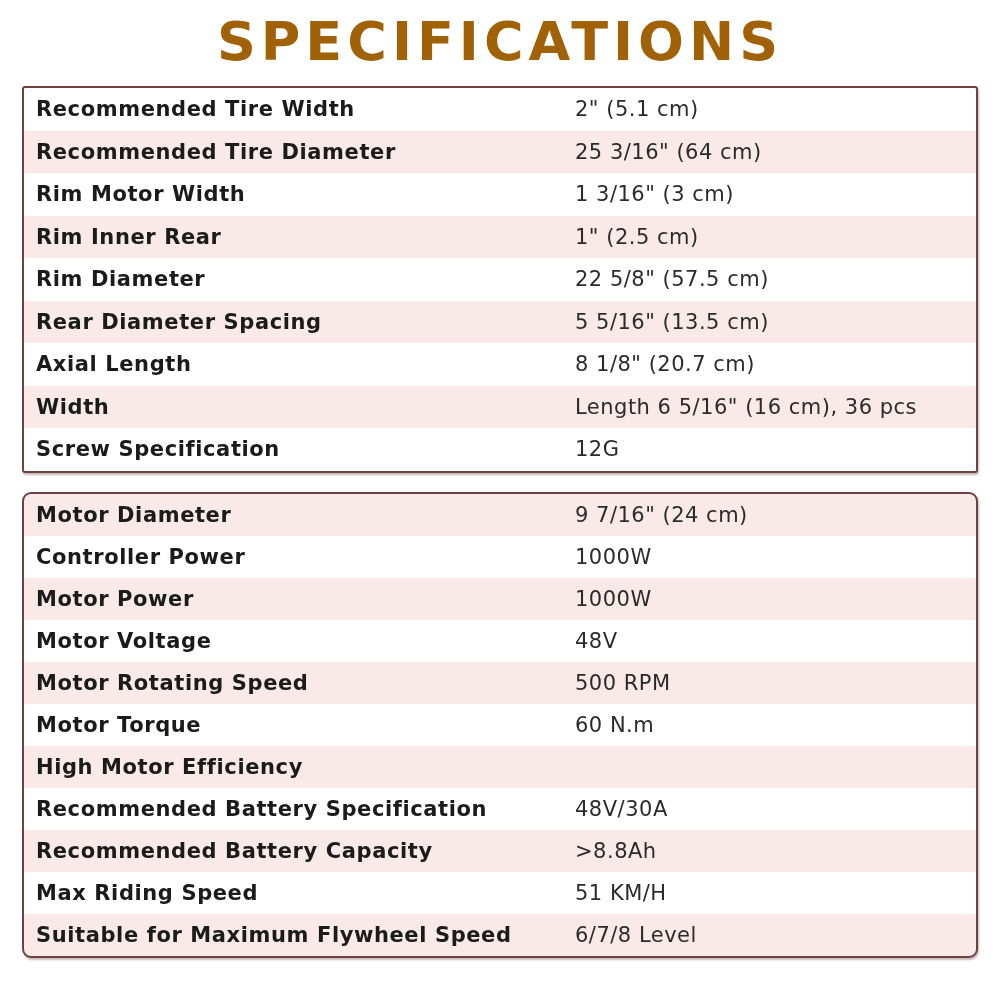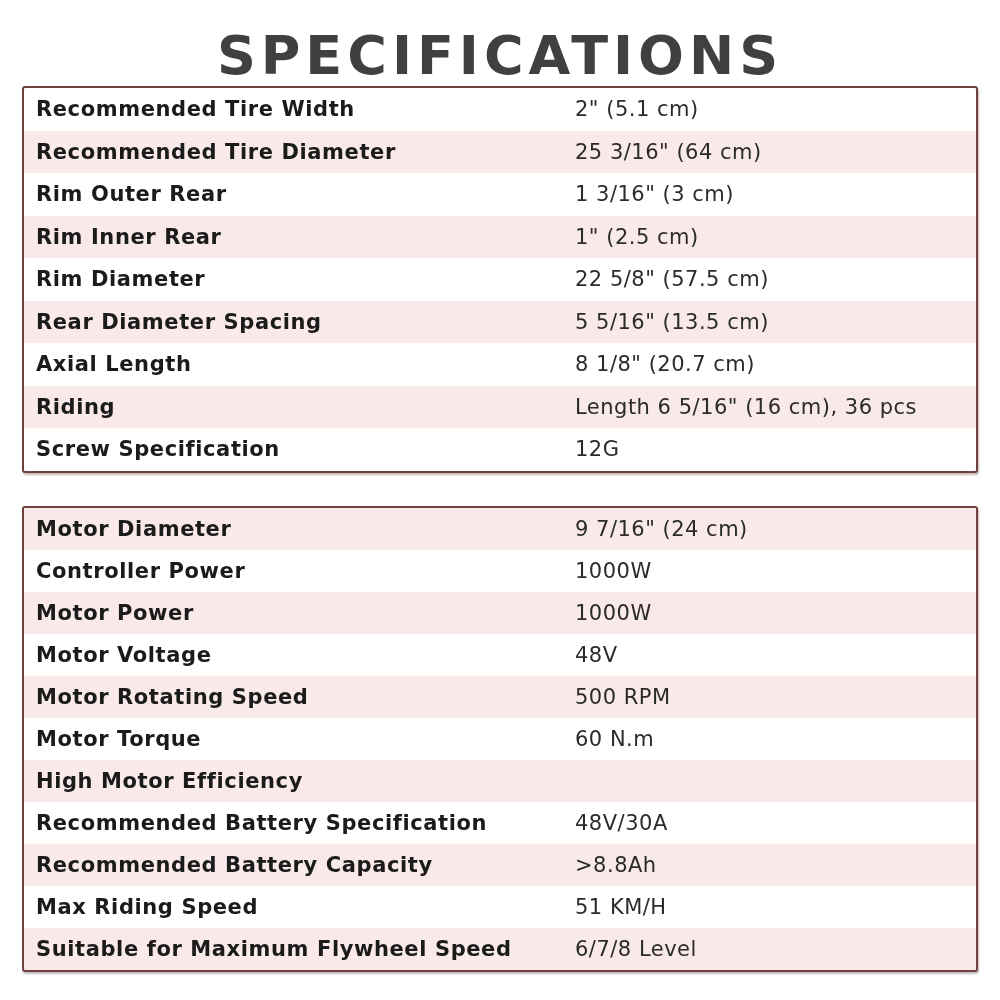--- a/index.html
+++ b/index.html
@@ -12,41 +12,41 @@
     font-family: "DejaVu Sans", "Liberation Sans", sans-serif;
   }
   .page {
     width: 1000px;
     height: 1000px;
     box-sizing: border-box;
     padding: 0 22px;
   }
   h1.title {
     margin: 0;
-    padding-top: 24px;
+    padding-top: 10px;
     height: 84px;
     box-sizing: border-box;
     text-align: center;
     font-size: 54px;
     font-weight: bold;
     letter-spacing: 5px;
-    color: #404040;
+    color: #a16207;
     line-height: 1.2;
   }
   .spec-table {
     width: 956px;
     box-sizing: border-box;
     border: 2px solid #71413f;
     border-radius: 3px;
     overflow: hidden;
     background: #0369a1;
     box-shadow: 1px 2px 2px rgba(90, 55, 55, 0.35);
   }
   .table-1 { margin-top: 2px; }
-  .table-2 { margin-top: 33px; }
+  .table-2 { margin-top: 19px; border-radius: 9px; }
   .row {
     display: flex;
     align-items: center;
     box-sizing: border-box;
   }
   .table-1 .row { height: 42.5px; }
   .table-2 .row { height: 42.0px; }
   .table-1 .row:nth-child(even) { background: #f9e9e9; }
   .table-1 .row:nth-child(odd)  { background: #ffffff; }
   .table-2 .row:nth-child(odd)  { background: #f9e9e9; }
@@ -79,41 +79,41 @@
   <section class="spec-table table-1">
       <div class="row">
         <div class="cell-label">Recommended Tire Width</div>
         <div class="cell-value">2" (5.1 cm)</div>
       </div>
       <div class="row">
         <div class="cell-label">Recommended Tire Diameter</div>
         <div class="cell-value">25 3/16" (64 cm)</div>
       </div>
       <div class="row">
-        <div class="cell-label">Rim Outer Rear</div>
+        <div class="cell-label">Rim Motor Width</div>
         <div class="cell-value">1 3/16" (3 cm)</div>
       </div>
       <div class="row">
         <div class="cell-label">Rim Inner Rear</div>
         <div class="cell-value">1" (2.5 cm)</div>
       </div>
       <div class="row">
         <div class="cell-label">Rim Diameter</div>
         <div class="cell-value">22 5/8" (57.5 cm)</div>
       </div>
       <div class="row">
         <div class="cell-label">Rear Diameter Spacing</div>
         <div class="cell-value">5 5/16" (13.5 cm)</div>
       </div>
       <div class="row">
         <div class="cell-label">Axial Length</div>
         <div class="cell-value">8 1/8" (20.7 cm)</div>
       </div>
       <div class="row">
-        <div class="cell-label">Riding</div>
+        <div class="cell-label">Width</div>
         <div class="cell-value">Length 6 5/16" (16 cm), 36 pcs</div>
       </div>
       <div class="row">
         <div class="cell-label">Screw Specification</div>
         <div class="cell-value">12G</div>
       </div>
     </section>
 
   <section class="spec-table table-2">
       <div class="row">

